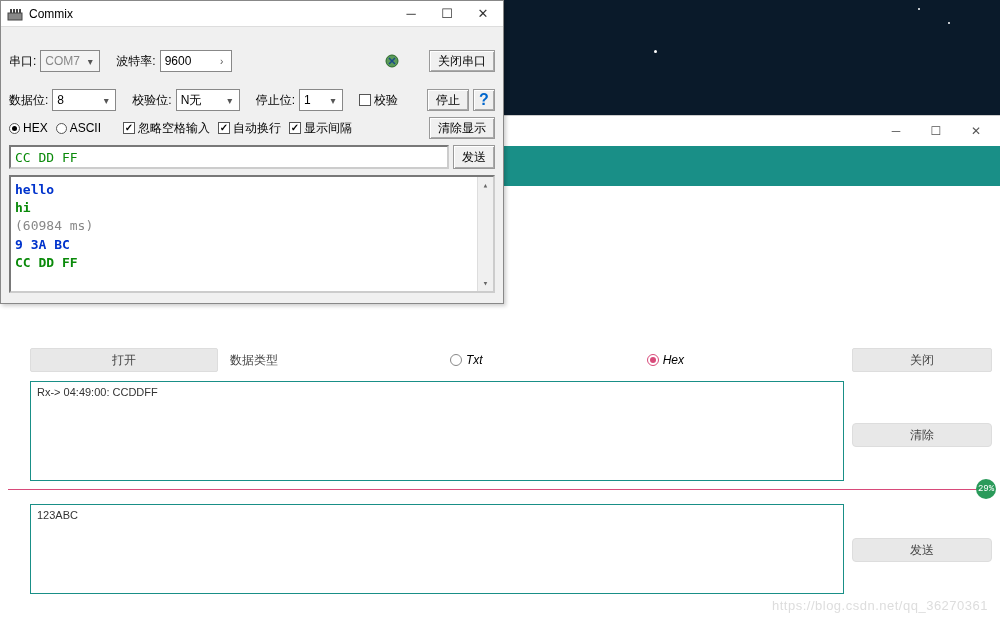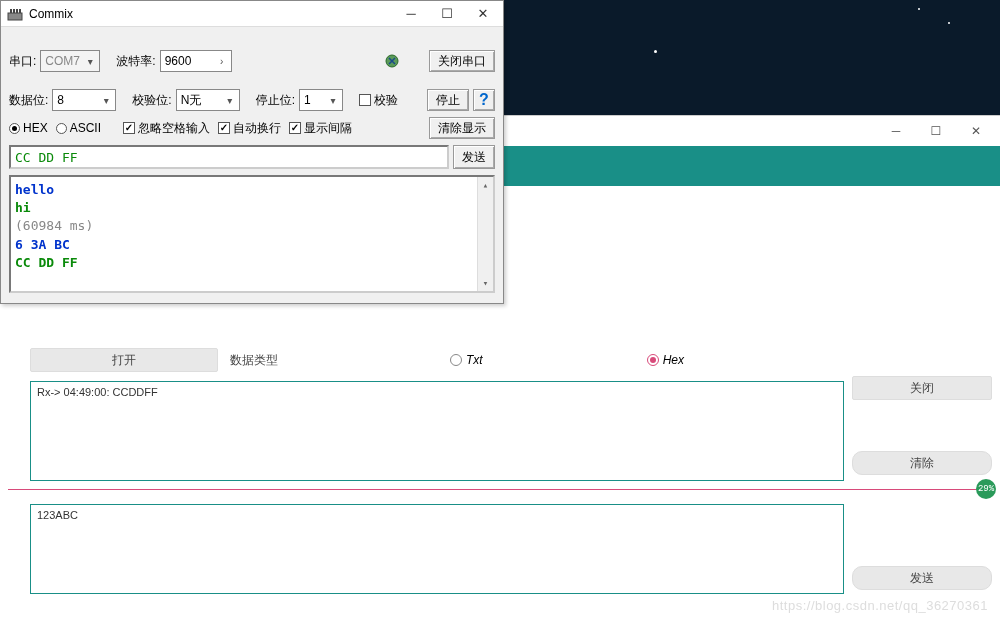--- a/index.html
+++ b/index.html
@@ -60,25 +60,25 @@
 .spacer { flex: 1; }
 .data-label { font-size: 12px; color: #444; }
 .bottom-radio { display: flex; align-items: center; gap: 4px; font-size: 12px; font-style: italic; }
 .bottom-radio-circle { width: 12px; height: 12px; border: 1.5px solid #888; border-radius: 50%; display: flex; align-items: center; justify-content: center; }
 .bottom-radio-circle.sel { border-color: #d84a7a; }
 .bottom-radio-circle.sel::after { content: ''; width: 6px; height: 6px; background: #d84a7a; border-radius: 50%; }
 
 .rx-box, .tx-box { border: 1.5px solid #198f87; background: #fff; margin-top: 6px; padding: 4px 6px; font-size: 11px; color: #333; position: relative; }
 .rx-box { height: 100px; }
 .tx-box { height: 90px; margin-top: 14px; }
-.side-btn { height: 24px; background: #e8e8e8; border: 1px solid #ddd; border-radius: 10px; display: flex; align-items: center; justify-content: center; font-size: 12px; color: #444; cursor: pointer; }
+.side-btn { height: 24px; background: #e8e8e8; border: 1px solid #ddd; border-radius: 4px; display: flex; align-items: center; justify-content: center; font-size: 12px; color: #444; cursor: pointer; }
 
 .main-cols { display: flex; gap: 8px; padding-left: 22px; }
 .left-col { flex: 1; }
-.right-col { width: 140px; display: flex; flex-direction: column; margin-top: 28px; }
+.right-col { width: 140px; display: flex; flex-direction: column; }
 
 .separator-line { height: 1px; background: #d84a7a; margin: 8px 0 0 0; position: relative; }
 .sep-badge { position: absolute; right: -4px; top: -10px; width: 20px; height: 20px; background: #2a9a5a; border-radius: 50%; color: #fff; font-size: 9px; display: flex; align-items: center; justify-content: center; font-family: Liberation Mono, monospace; }
 
 .watermark { position: absolute; bottom: 8px; right: 12px; color: #ddd; font-size: 13px; font-family: Arial; letter-spacing: 0.5px; }
 
 .tool-icon { display: inline-block; width: 18px; height: 18px; }
 </style>
 </head>
 <body>
@@ -199,21 +199,21 @@
         <input class="input-area" value="CC DD FF" style="">
       </div>
       <span class="btn raised" style="height:24px;">发送</span>
     </div>
 
     <div class="log-area">
       <div id="commix-log-lines">
           <div class="log-line c-blue">hello</div>
           <div class="log-line c-green">hi</div>
           <div class="log-line c-gray">(60984 ms)</div>
-          <div class="log-line c-blue">6 3A BC</div>
+          <div class="log-line c-blue">9 3A BC</div>
           <div class="log-line c-green">CC DD FF</div>
         </div>
       <div class="scroll-v">
         <div class="scroll-arrow">▴</div>
         <div style="flex:1"></div>
         <div class="scroll-arrow" style="position:absolute;bottom:0;width:100%;">▾</div>
       </div>
     </div>
   </div>
 </div>

